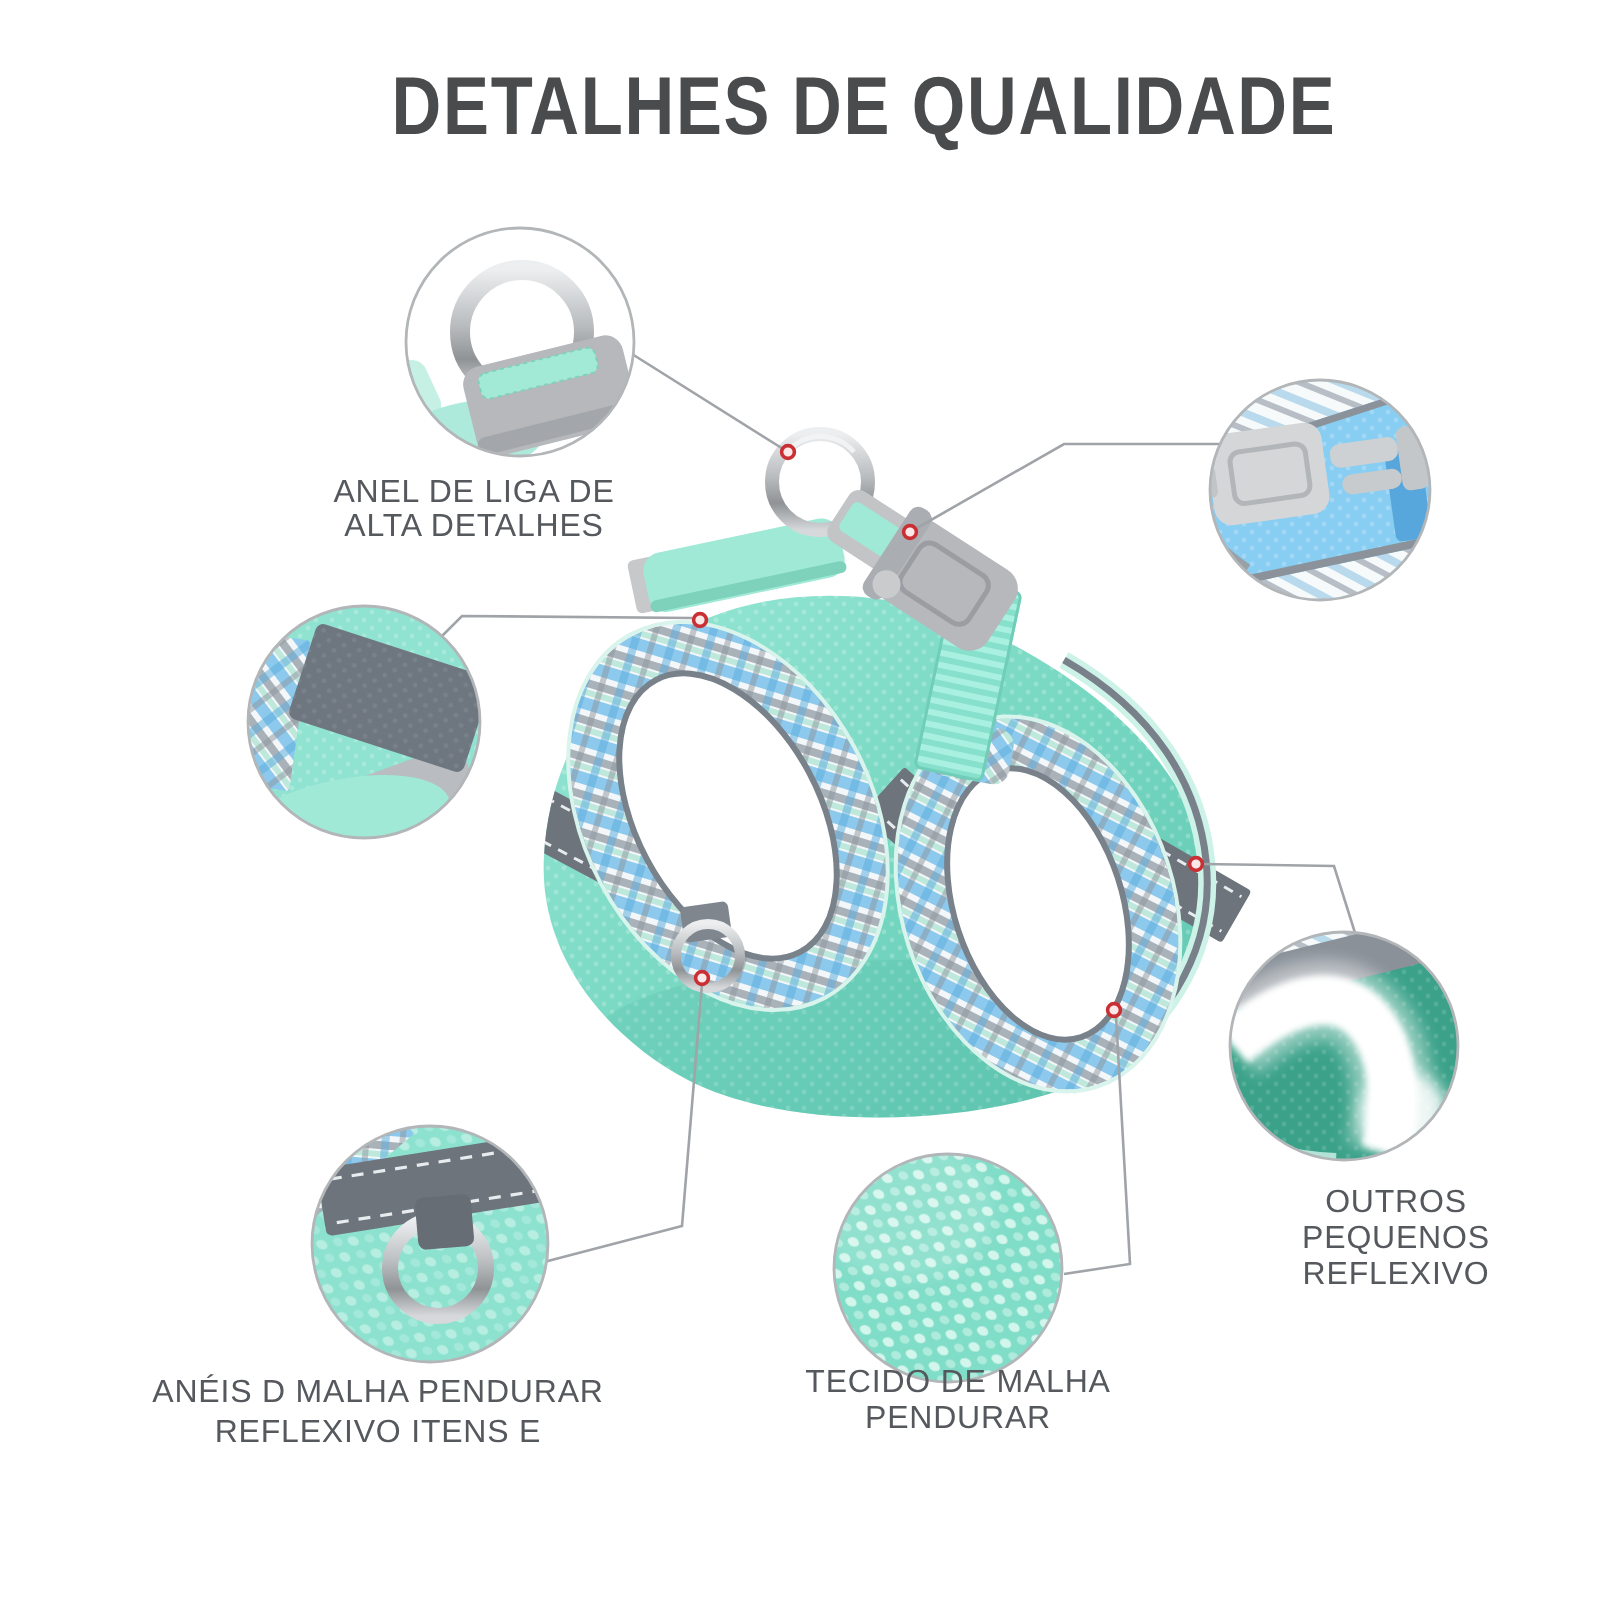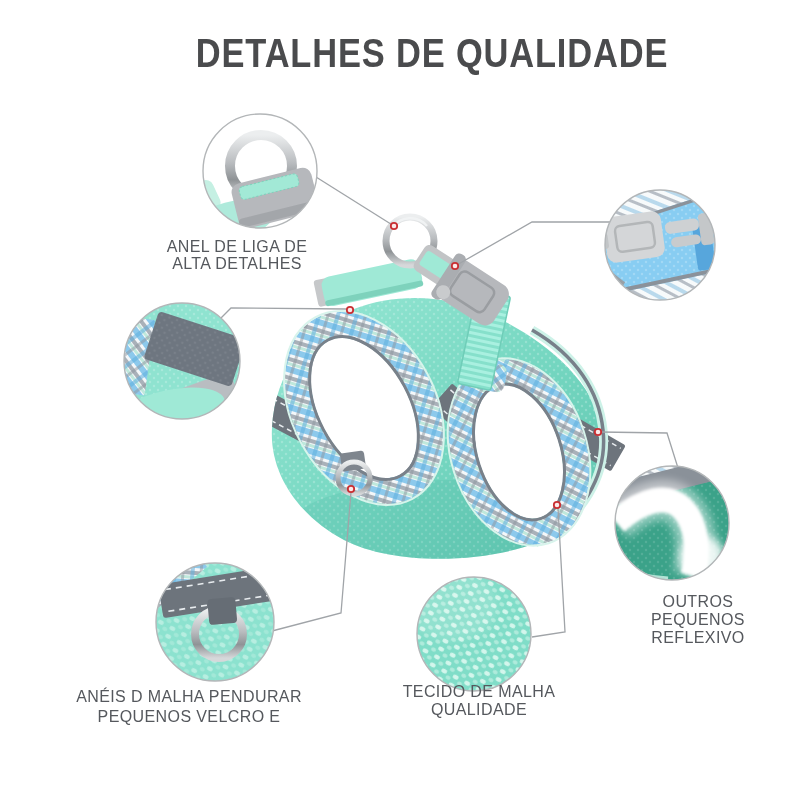--- a/index.html
+++ b/index.html
@@ -300,26 +300,26 @@
 
   <div class="label lbl-anel">
     <div>ANEL DE LIGA DE</div>
     <div>ALTA DETALHES</div>
   </div>
 
 
 
   <div class="label lbl-aneis">
     <div>ANÉIS D MALHA PENDURAR</div>
-    <div>PEQUENOS VELCRO E</div>
+    <div>REFLEXIVO ITENS E</div>
   </div>
 
   <div class="label lbl-tecido">
     <div>TECIDO DE MALHA</div>
-    <div>QUALIDADE</div>
+    <div>PENDURAR</div>
   </div>
 
   <div class="label lbl-design">
     <div>OUTROS</div>
     <div>PEQUENOS</div>
     <div>REFLEXIVO</div>
   </div>
 
 </div>
 

